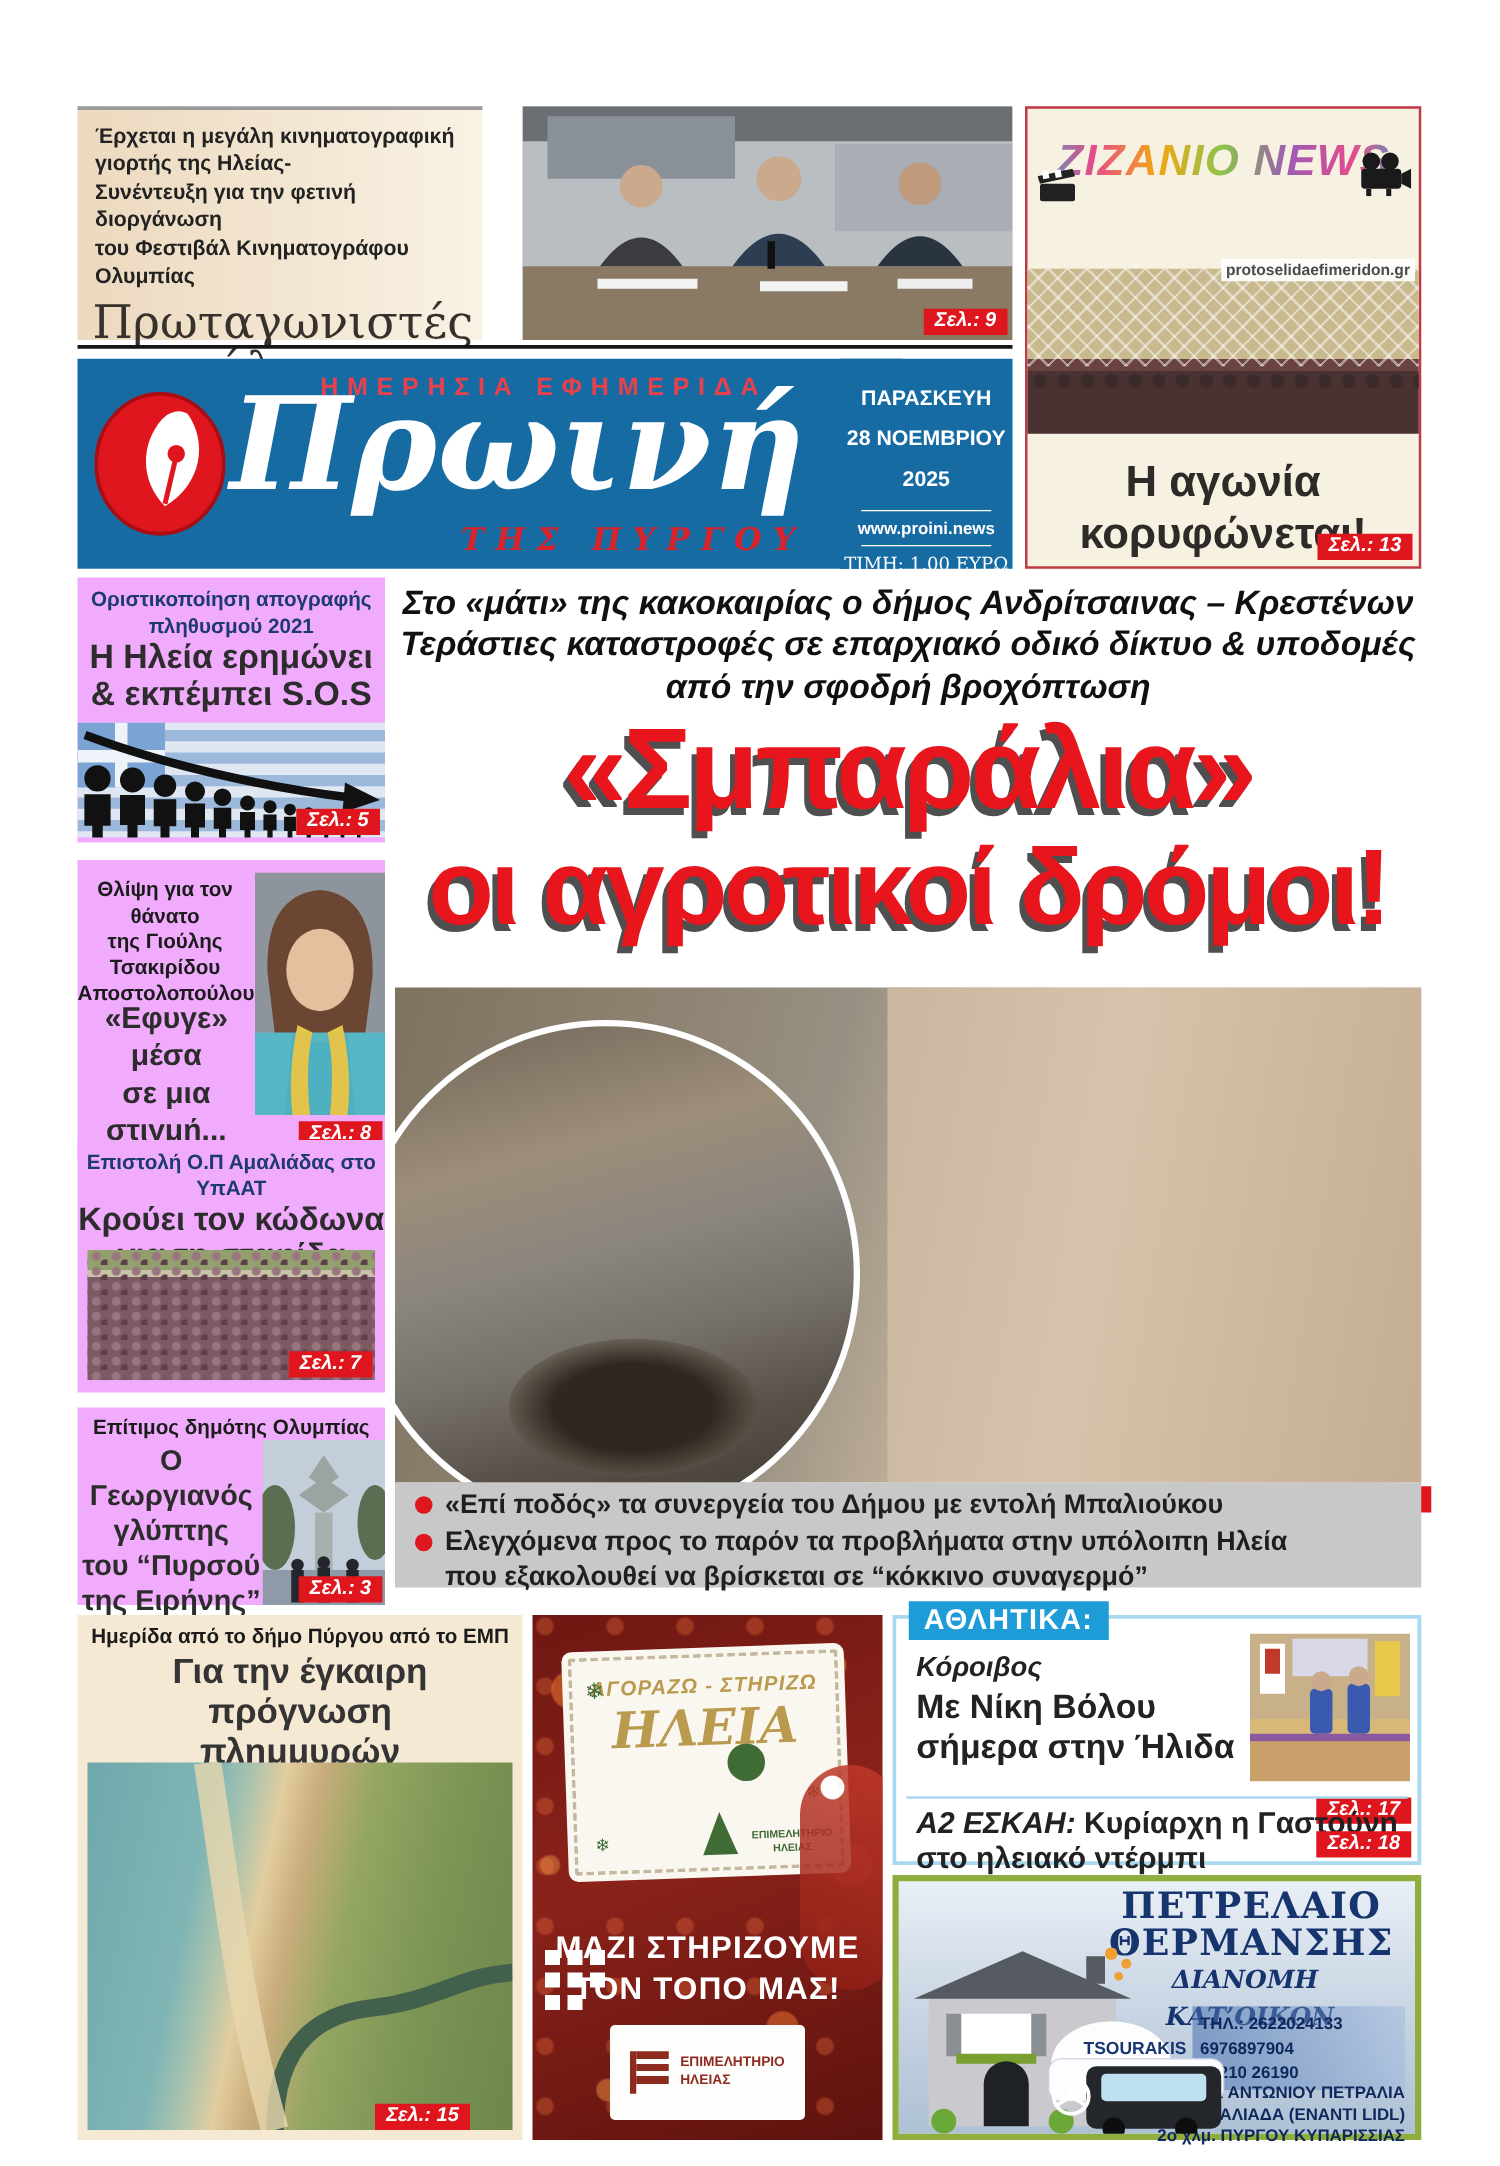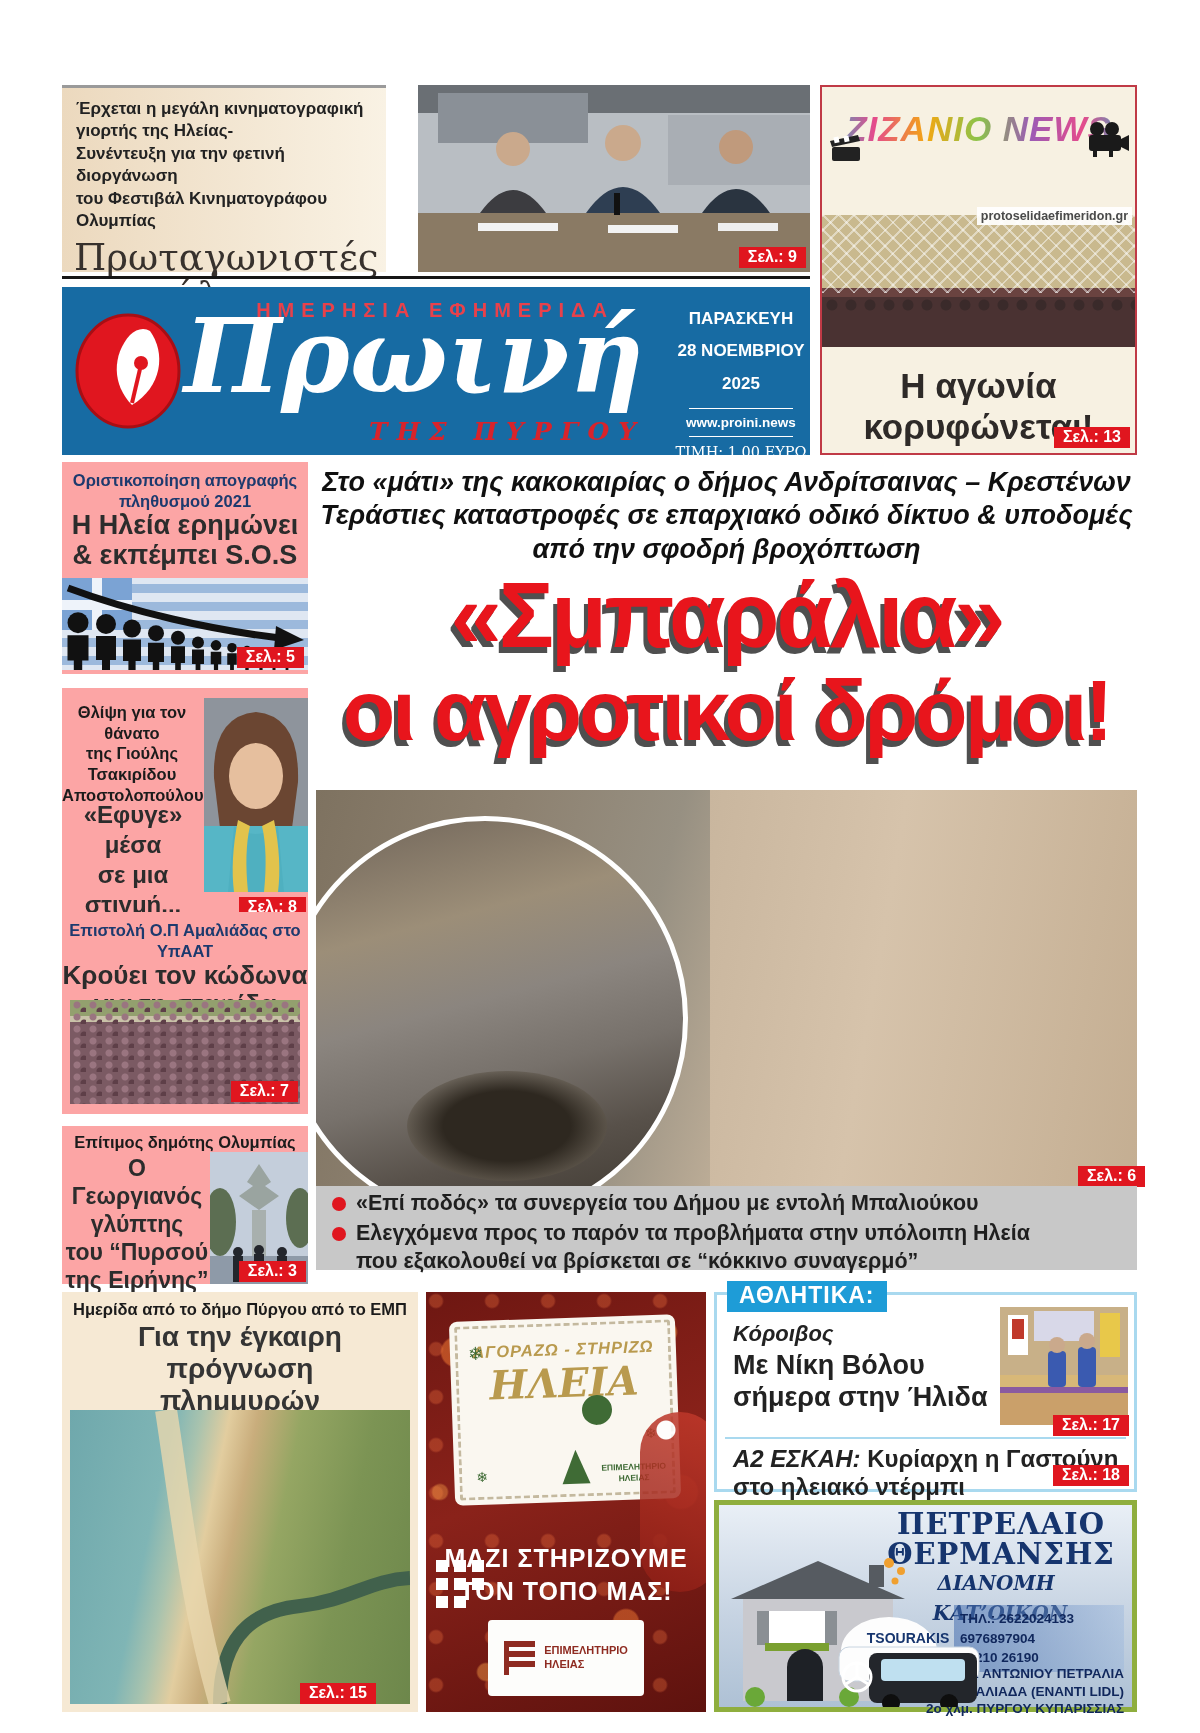--- a/index.html
+++ b/index.html
@@ -1,21 +1,21 @@
 <!DOCTYPE html>
 <html><head>
 <meta charset="utf-8">
 <style>
   html,body{margin:0;padding:0;background:#ffffff;}
   .page{position:relative;width:1200px;height:1733px;background:#fff;overflow:hidden;
         font-family:"Liberation Sans","DejaVu Sans",sans-serif;color:#1c1c1c;}
   .abs{position:absolute;}
   
-  .pref{position:absolute;background:#e0161f;color:#fff;font-weight:bold;
-        font-size:16px;line-height:1.15;padding:1px 9px 2px;white-space:nowrap;}
+  .pref{position:absolute;background:#e0161f;color:#fff;font-weight:bold;font-style:italic;
+        font-size:16px;line-height:1.15;padding:1px 9px 2px;white-space:nowrap;margin-top:23px;}
   
   .box-topleft{left:62px;top:85px;width:324px;height:187px;
      background:linear-gradient(90deg,#ecd9be,#f9f2e4);border-top:3px solid #9a9a9a;box-sizing:border-box;}
   .tl-kick{padding:10px 0 0 14px;font-weight:bold;font-size:17px;line-height:1.32;color:#222;}
   .tl-head{padding:6px 0 0 12px;font-family:"DejaVu Serif","Liberation Serif",serif;
      font-size:37px;line-height:1.04;color:#37312d;}
   
   .photo-meeting{left:418px;top:85px;width:392px;height:187px;overflow:hidden;background:#b8bdc2;}
   .rule-top{left:62px;top:276px;width:748px;height:3px;background:#161616;}
   
@@ -47,21 +47,21 @@
   .mast-region{position:absolute;left:300px;top:130px;width:290px;text-align:center;
      font-family:"DejaVu Serif","Liberation Serif",serif;font-style:italic;font-weight:bold;
      font-size:25px;letter-spacing:9px;color:#d8232b;}
   .mast-date{left:672px;top:287px;width:138px;height:168px;background:#176ba3;color:#fff;
      text-align:center;box-sizing:border-box;padding-top:16px;}
   .md-day{font-weight:bold;font-size:17px;line-height:1.9;}
   .md-hr{width:104px;height:1px;background:#fff;margin:8px auto 6px;}
   .md-site{font-weight:bold;font-size:13.5px;}
   .md-price{font-family:"DejaVu Serif","Liberation Serif",serif;font-size:14.5px;margin-top:7px;}
   
-  .lbox{left:62px;width:246px;background:#fca5a5;}
+  .lbox{left:62px;width:246px;background:#f0abfc;}
   .lk{font-weight:bold;font-size:16.5px;line-height:1.25;text-align:center;}
   .lk.navy{color:#1d3a6e;} .lk.dark{color:#1b1b1b;}
   .lh{font-weight:bold;text-align:center;color:#2c2c2c;}
   
   .deck{left:316px;top:466px;width:821px;text-align:center;font-weight:bold;font-style:italic;
      font-size:27px;line-height:1.24;color:#101010;}
   .mainhead{left:316px;top:566px;width:821px;text-align:center;font-weight:800;
      color:#e8151c;line-height:1.07;letter-spacing:-3px;
      text-shadow:-4px 6px 0 #4f4f4f;}
   .mh1{font-size:92px;} .mh2{font-size:86px;}

